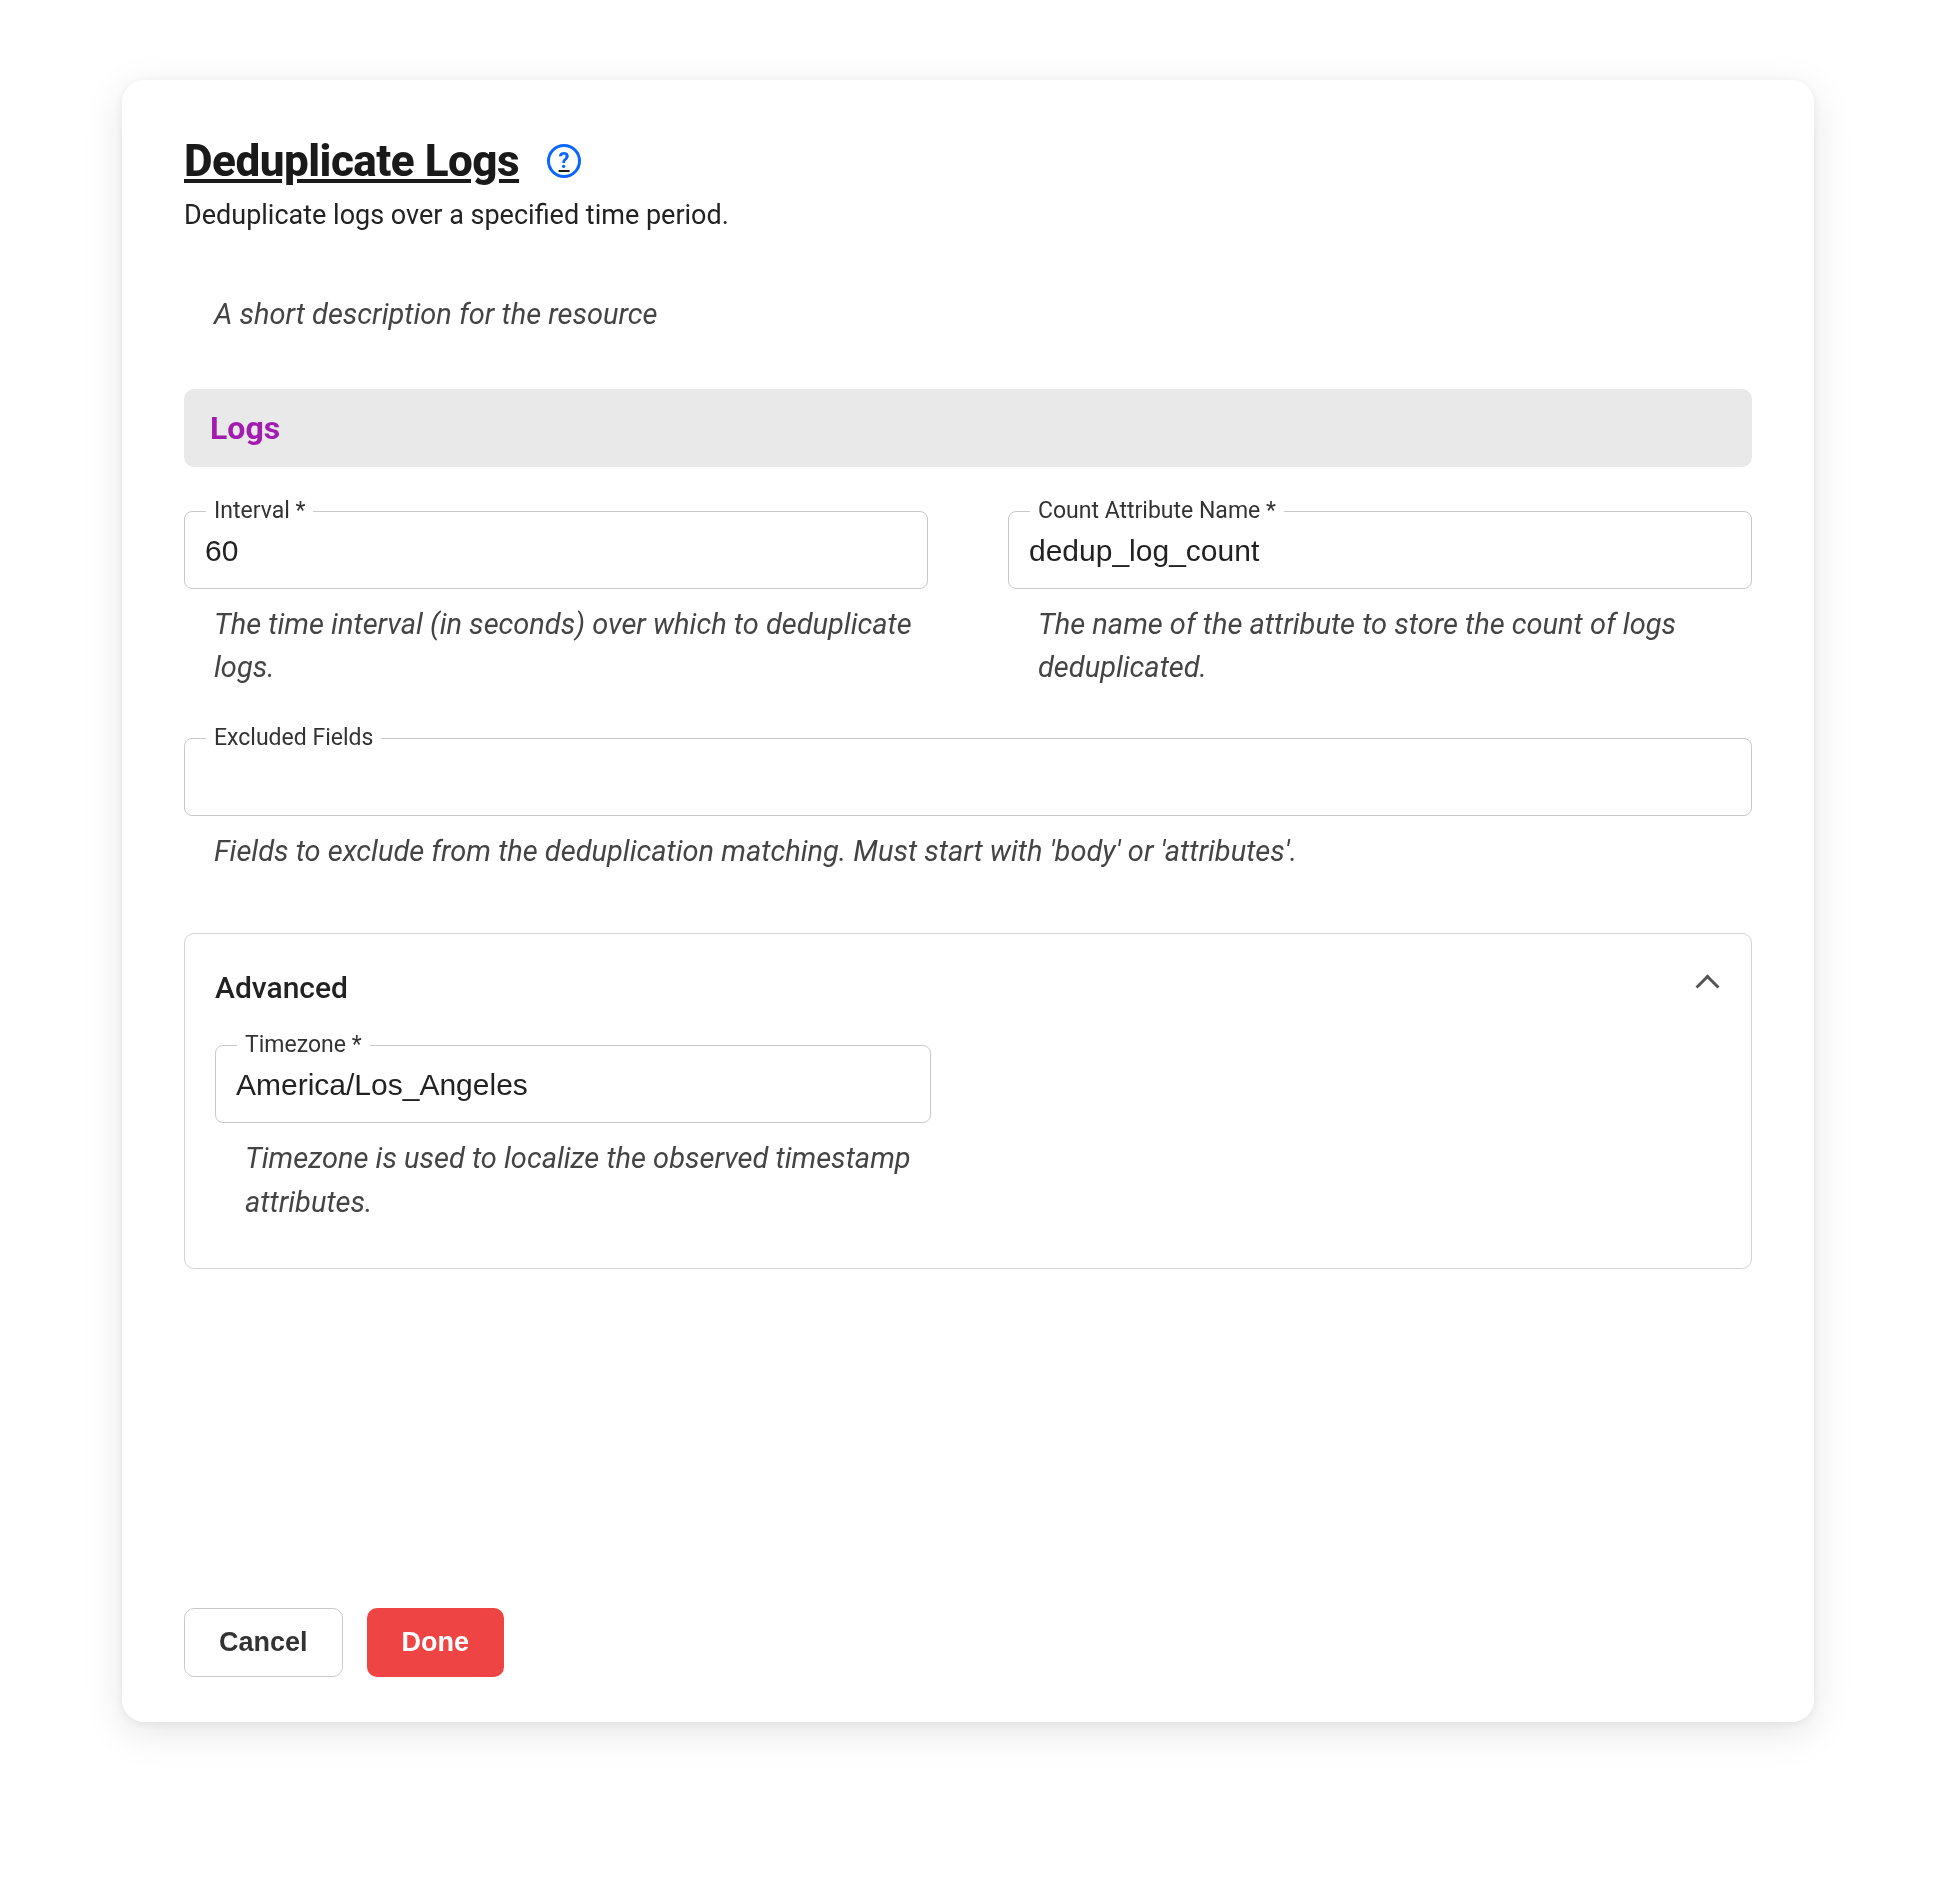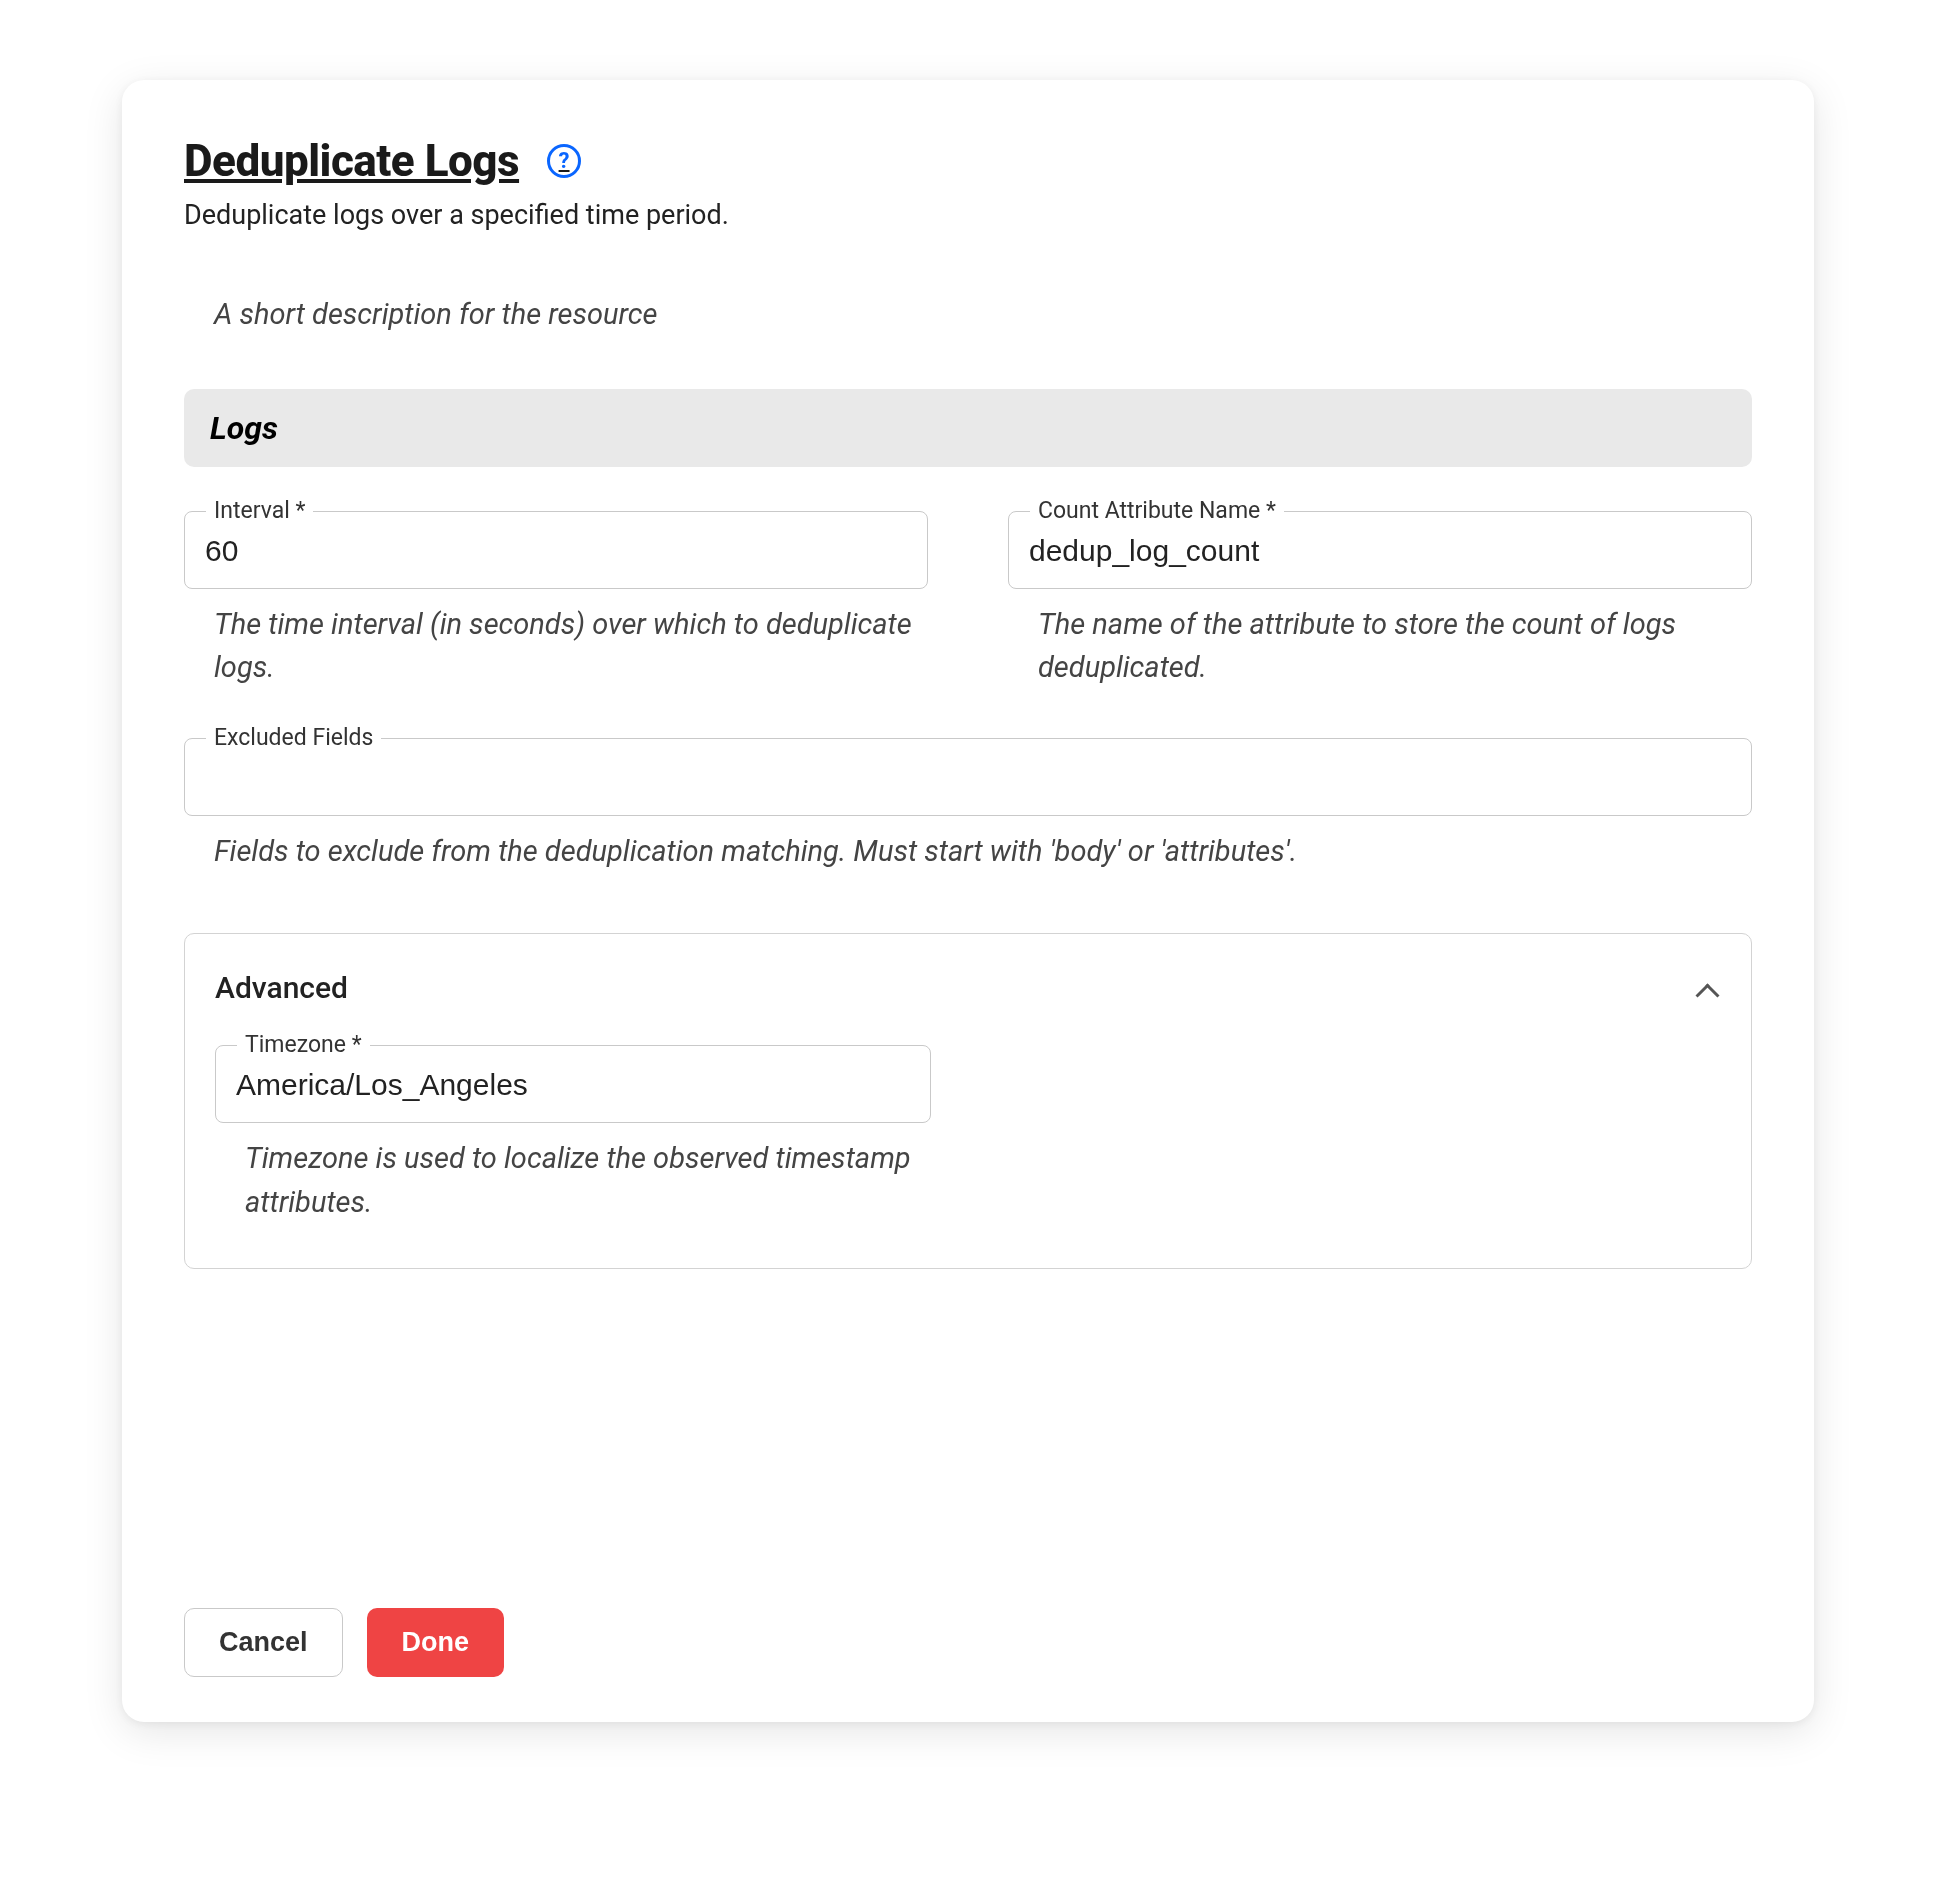--- a/index.html
+++ b/index.html
@@ -89,39 +89,38 @@
     line-height: 1.5;
     font-style: italic;
   }
   .section-bar {
     margin-top: 52px;
     background: #e9e9e9;
     border-radius: 10px;
     padding: 20px 26px;
     font-size: 32px;
     font-weight: 700;
-    color: #000000;
-    font-style: italic;
+    color: #a21caf;
   }
   .row {
     display: flex;
     gap: 80px;
     margin-top: 44px;
   }
   .col { flex: 1; min-width: 0; }
   .full { width: 100%; margin-top: 48px; }
   .advanced-box {
     margin-top: 60px;
     border: 1.5px solid #d3d3d3;
     border-radius: 10px;
     padding: 36px 30px 44px 30px;
   }
   .advanced-head {
     display: flex;
-    align-items: flex-end;
+    align-items: flex-start;
     justify-content: space-between;
     margin-bottom: 40px;
   }
   .advanced-title {
     font-size: 30px;
     color: #222;
     font-weight: 500;
   }
   .chevron {
     width: 26px;

